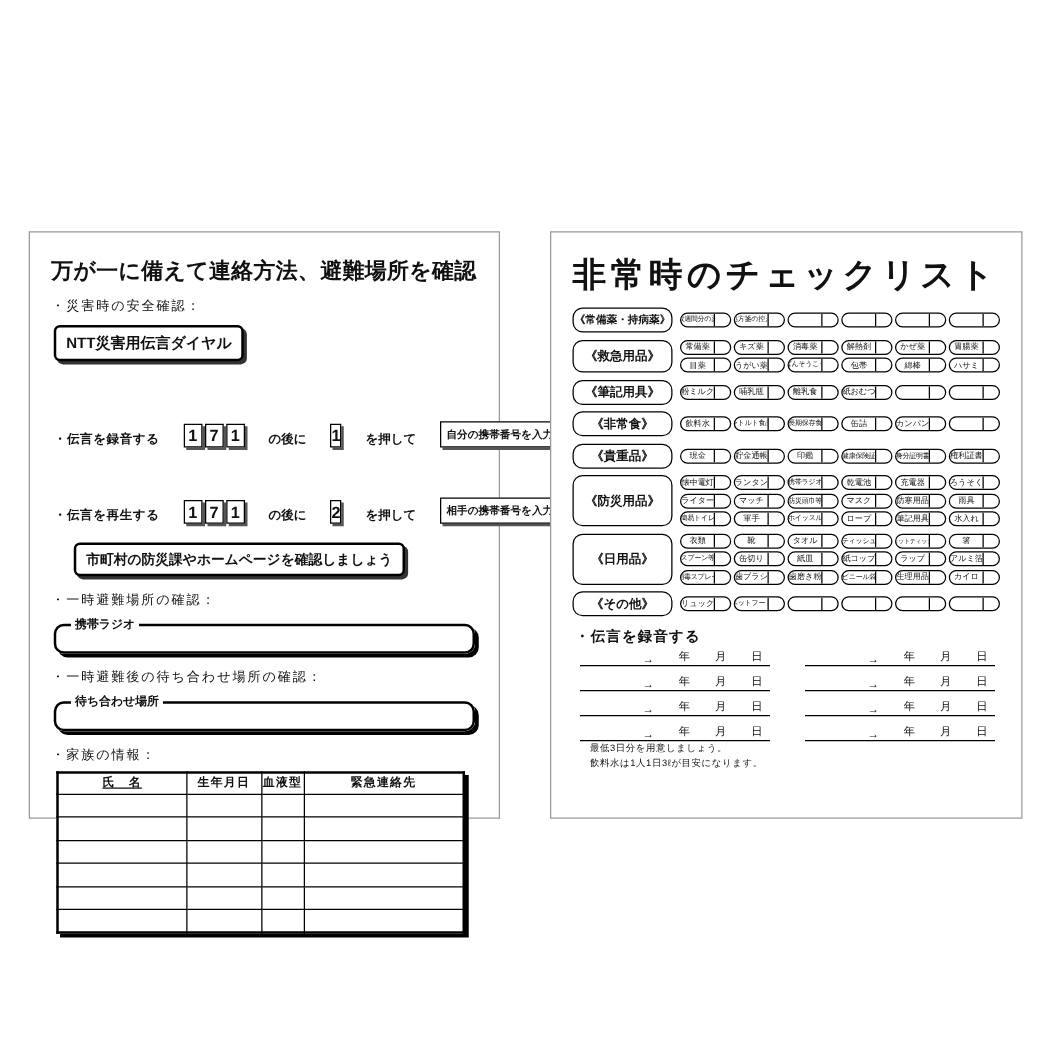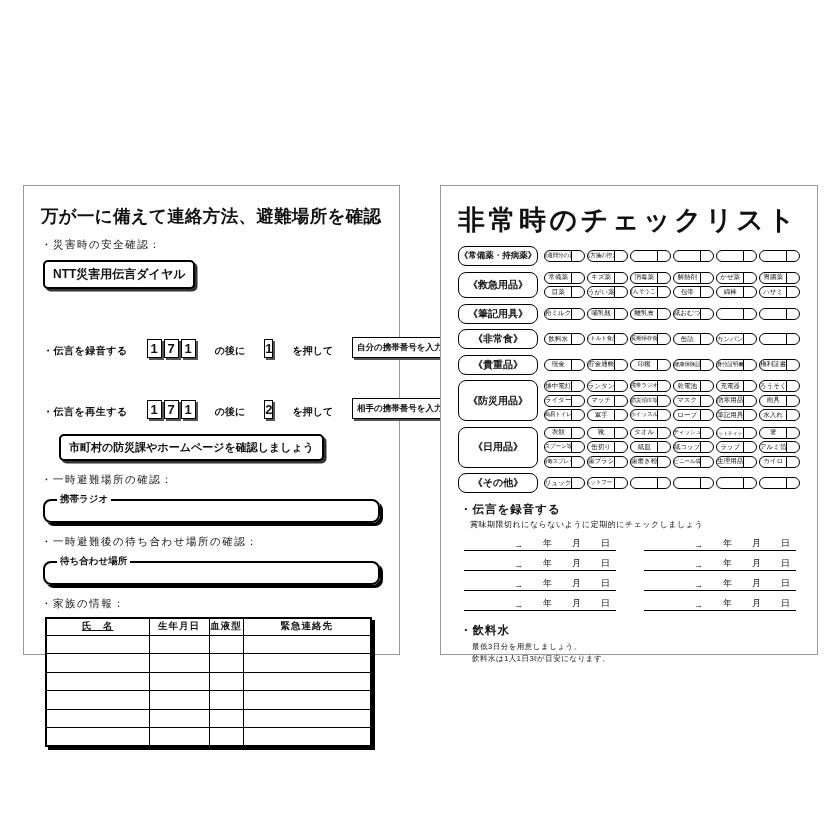--- a/index.html
+++ b/index.html
@@ -611,21 +611,20 @@
   <span class="pill">
     <span class="pill-label"></span>
     <span class="pill-check"></span>
   </span>
 </div>
           </div>
   </div>
 </div>
 
     <div class="expiry-head">・伝言を録音する</div>
-    <div class="expiry-note">賞味期限切れにならないように定期的にチェックしましょう</div>
     <div class="expiry-grid">
   <div class="expiry-line">
     <span class="exp-arrow">→</span>
     <span class="exp-y">年</span>
     <span class="exp-m">月</span>
     <span class="exp-d">日</span>
   </div>
 
   <div class="expiry-line">
     <span class="exp-arrow">→</span>
@@ -670,17 +669,16 @@
   </div>
 
   <div class="expiry-line">
     <span class="exp-arrow">→</span>
     <span class="exp-y">年</span>
     <span class="exp-m">月</span>
     <span class="exp-d">日</span>
   </div>
 </div>
 
-    <div class="water-head">・飲料水</div>
     <div class="water-note">最低3日分を用意しましょう。</div>
     <div class="water-note">飲料水は1人1日3ℓが目安になります。</div>
   </div>
 </div>
 
 </body></html>

